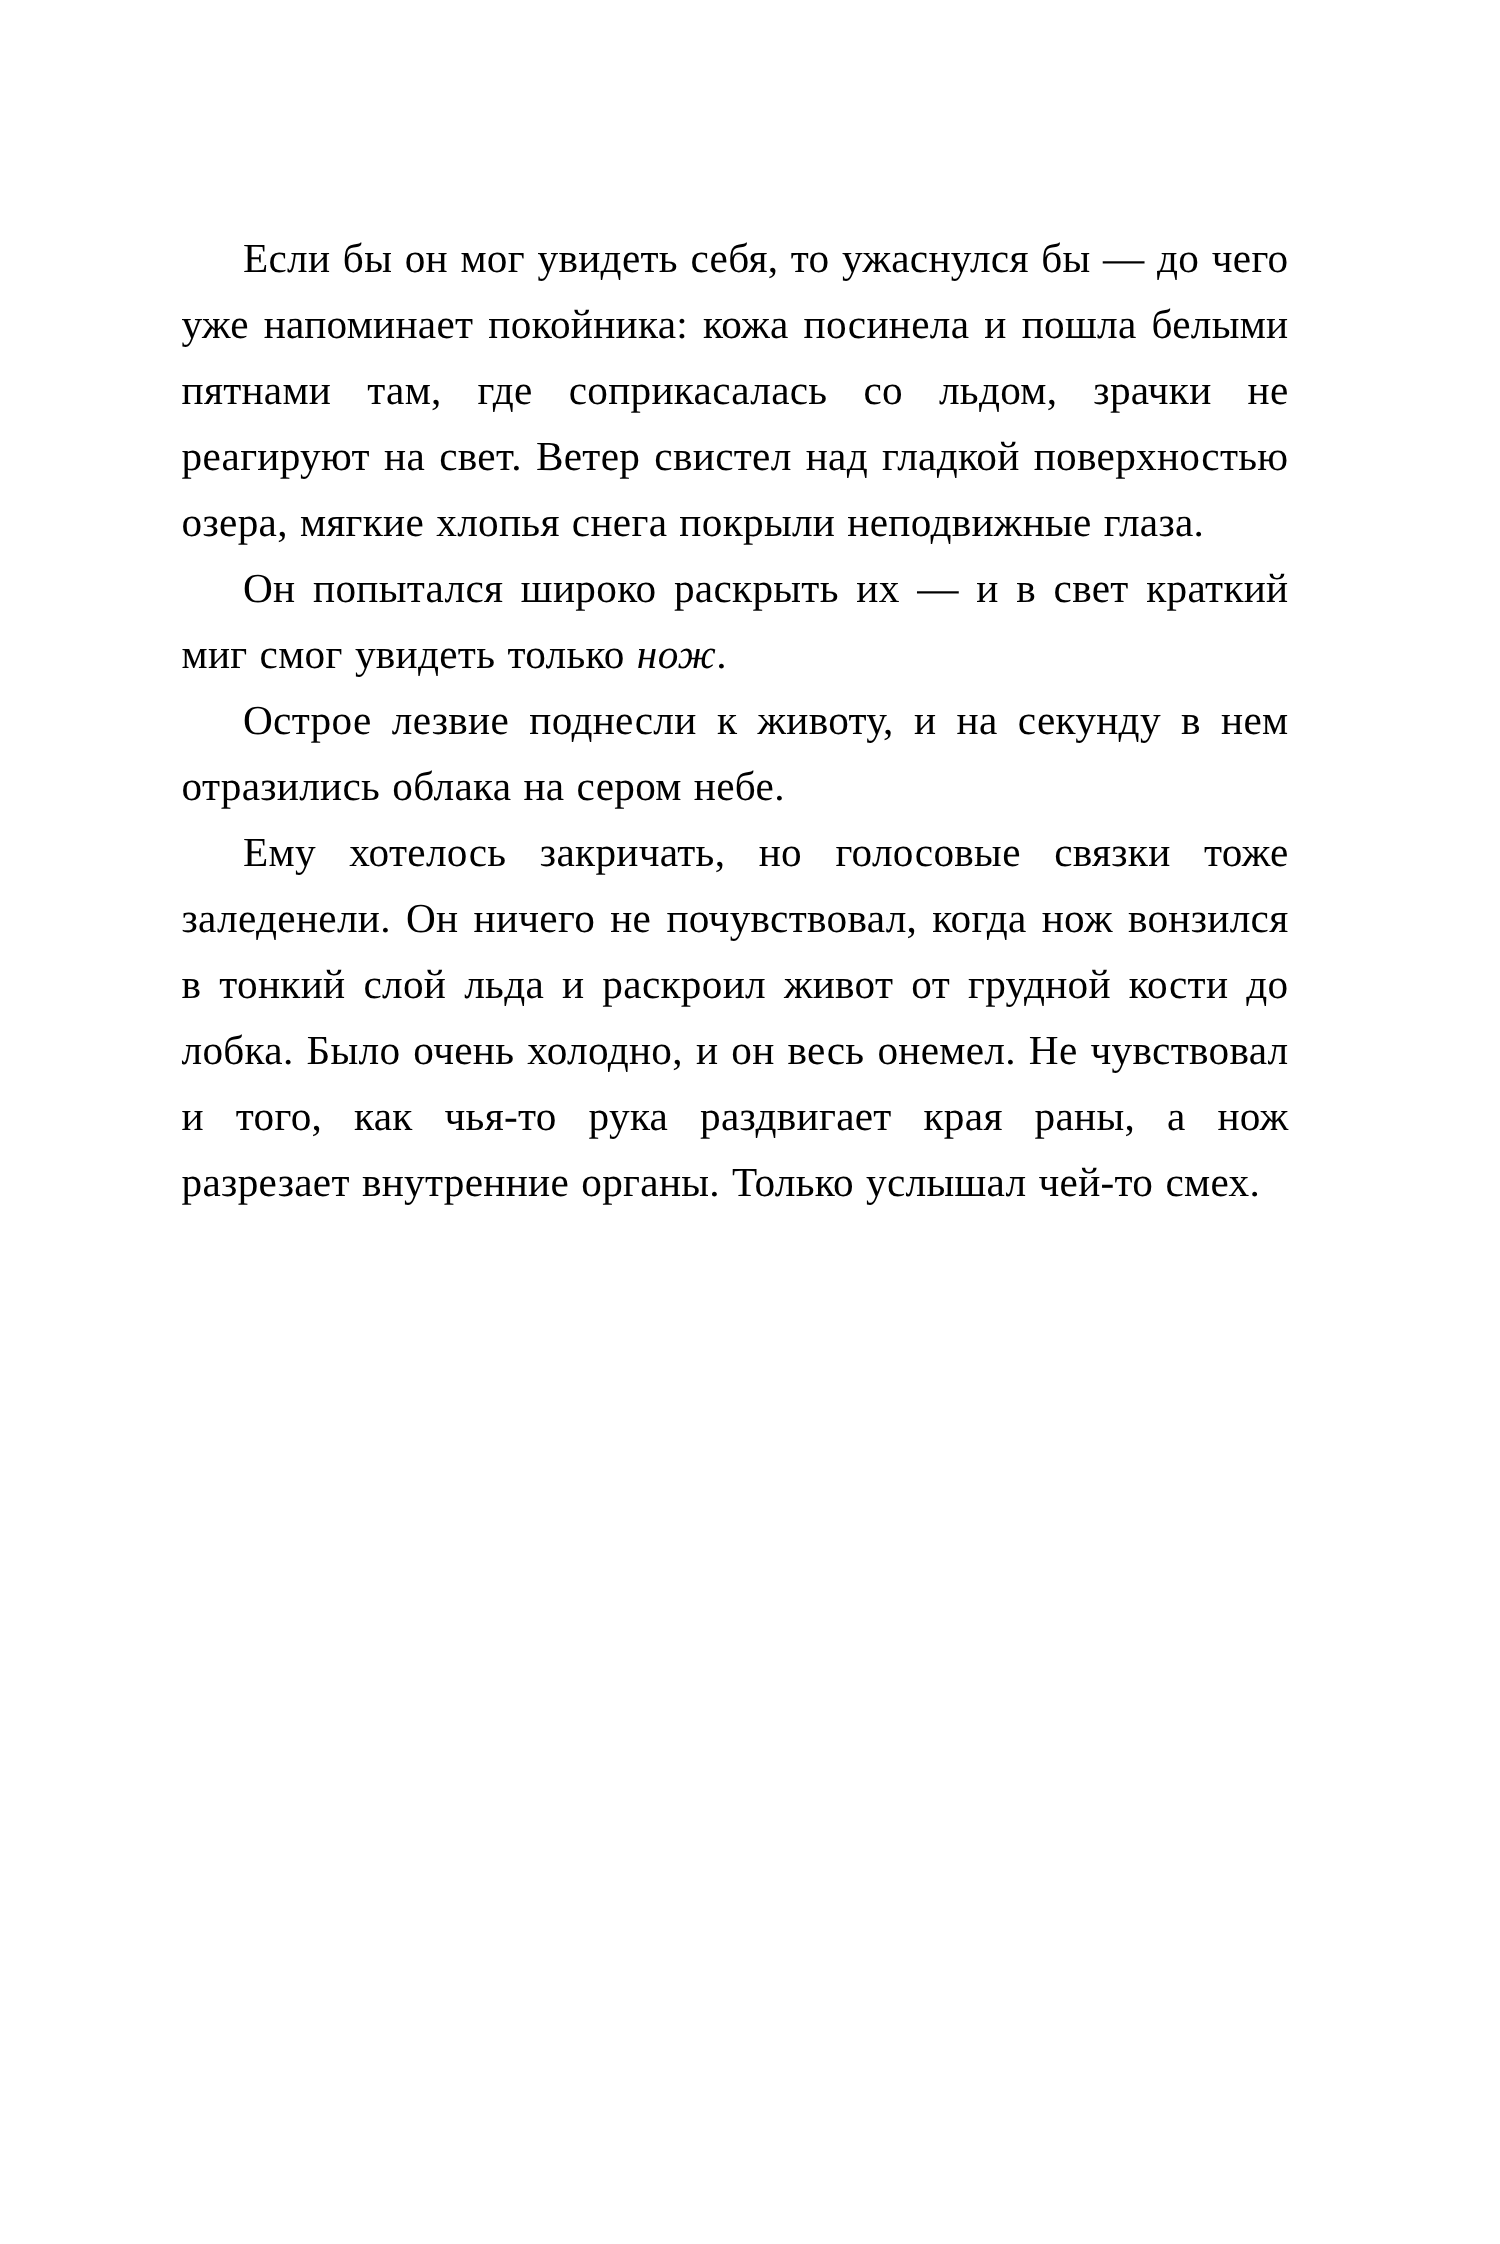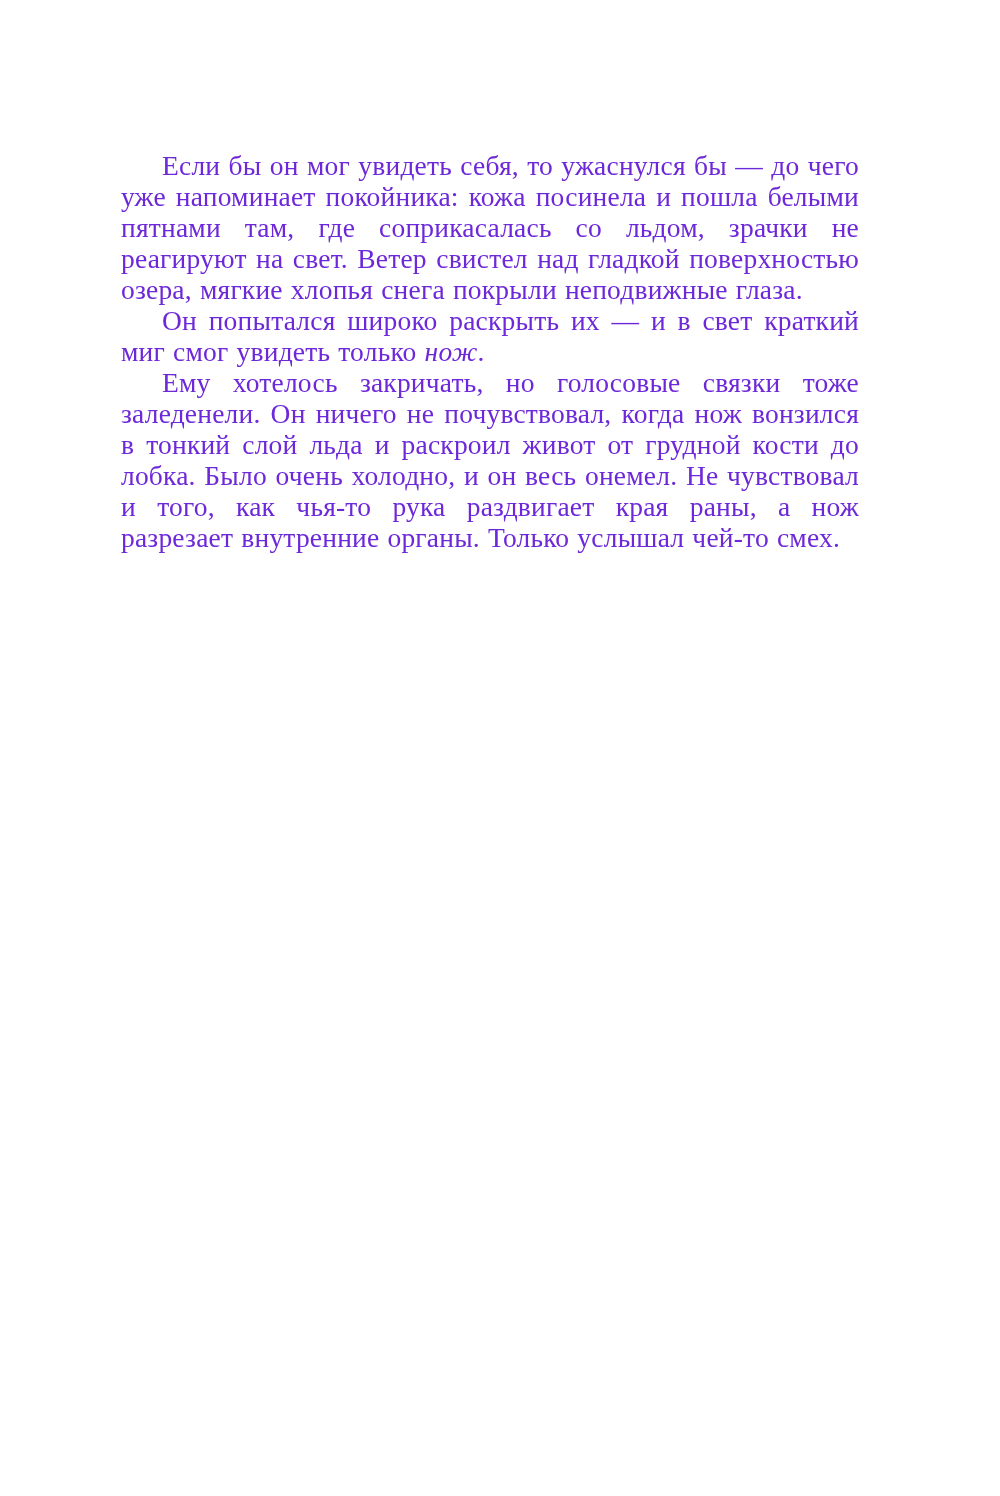--- a/index.html
+++ b/index.html
@@ -18,32 +18,33 @@
   .page {
     position: absolute;
     top: 150px;
     left: 121px;
     width: 738px;
   }
   .page p {
     margin: 0;
     padding: 0;
     font-size: 27.5px;
-    line-height: 31px;
+    line-height: 44px;
     text-align: justify;
     text-align-last: left;
     text-indent: 41px;
     letter-spacing: 0.2px;
     word-spacing: 1px;
-    color: #6d28d9;
+    color: #000000;
     hyphens: manual;
   }
   .page p em {
   }
 </style>
 </head>
 <body>
 
 <div class="page">
   <p><span>Если бы он мог увидеть себя, то ужаснулся бы — до чего уже напоминает покойника: кожа посинела и пошла белыми пятнами там, где соприкасалась со льдом, зрачки не реагируют на свет. Ветер свистел над гладкой поверхностью озера, мягкие хлопья снега покрыли неподвижные глаза.</span></p>
   <p><span>Он попытался широко раскрыть их — и в свет краткий миг смог увидеть только </span><em>нож</em><span>.</span></p>
+  <p><span>Острое лезвие поднесли к животу, и на секунду в нем отразились облака на сером небе.</span></p>
   <p><span>Ему хотелось закричать, но голосовые связки тоже заледенели. Он ничего не почувствовал, когда нож вонзился в тонкий слой льда и раскроил живот от грудной кости до лобка. Было очень холодно, и он весь онемел. Не чувствовал и того, как чья-то рука раздвигает края раны, а нож разрезает внутренние органы. Только услышал чей-то смех.</span></p>
 </div>
 
 </body></html>

